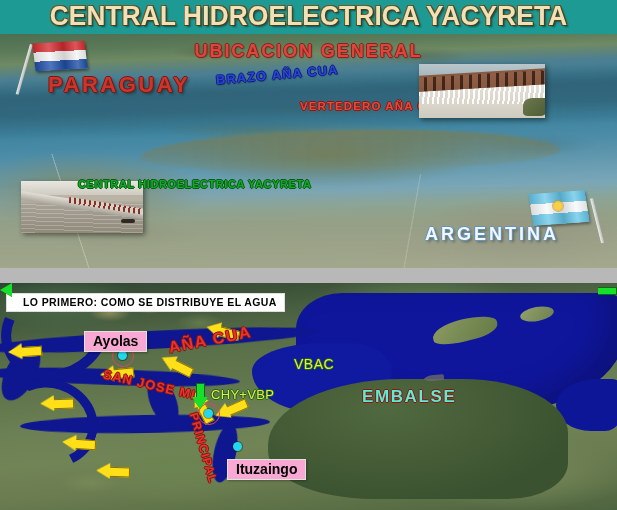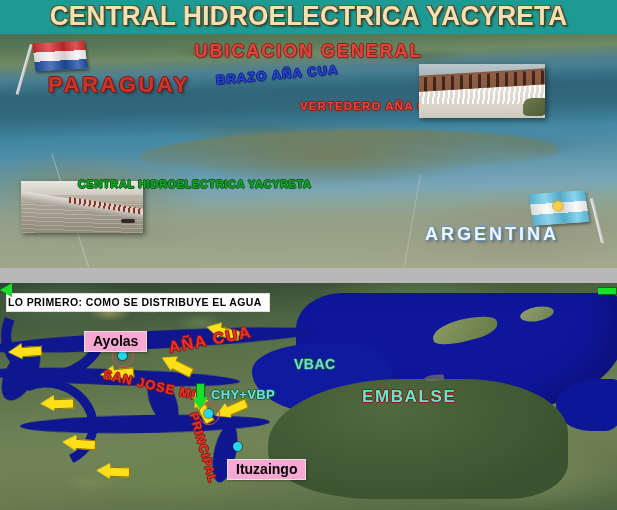--- a/index.html
+++ b/index.html
@@ -532,21 +532,21 @@
 
   
   #banner-lo-primero {
     position: absolute;
     left: 6px; top: 10px;
     background: #ffffff;
     color: #000000;
     font-size: 10.5px;
     font-weight: bold;
     letter-spacing: 0.4px;
-    padding: 2px 7px 3px 1px;
+    padding: 2px 7px 3px 16px;
     white-space: nowrap;
     border: 1px solid #dedede;
   }
 
   
   .city-label {
     position: absolute;
     background: #f9a8d4;
     color: #000000;
     font-weight: bold;
@@ -615,22 +615,22 @@
   #label-embalse {
     left: 362px; top: 104px;
     font-size: 17px;
     letter-spacing: 1.6px;
     color: #5eead4;
   }
 
   
   .green-label {
     position: absolute;
-    font-weight: bold;
-    color: #7dd3fc;
+    font-weight: normal;
+    color: #fde047;
     white-space: nowrap;
     text-shadow:
       1px 0 0 #0a6b14, -1px 0 0 #0a6b14,
       0 1px 0 #0a6b14, 0 -1px 0 #0a6b14;
   }
   #label-vbac { left: 294px; top: 73px; font-size: 14px; letter-spacing: 0.5px; }
   #label-chy-vbp { left: 211px; top: 104px; font-size: 13px; letter-spacing: 0.3px; }
   #arrow-vbac {
     left: 265px; top: 72px;
     width: 28px; height: 14px;

